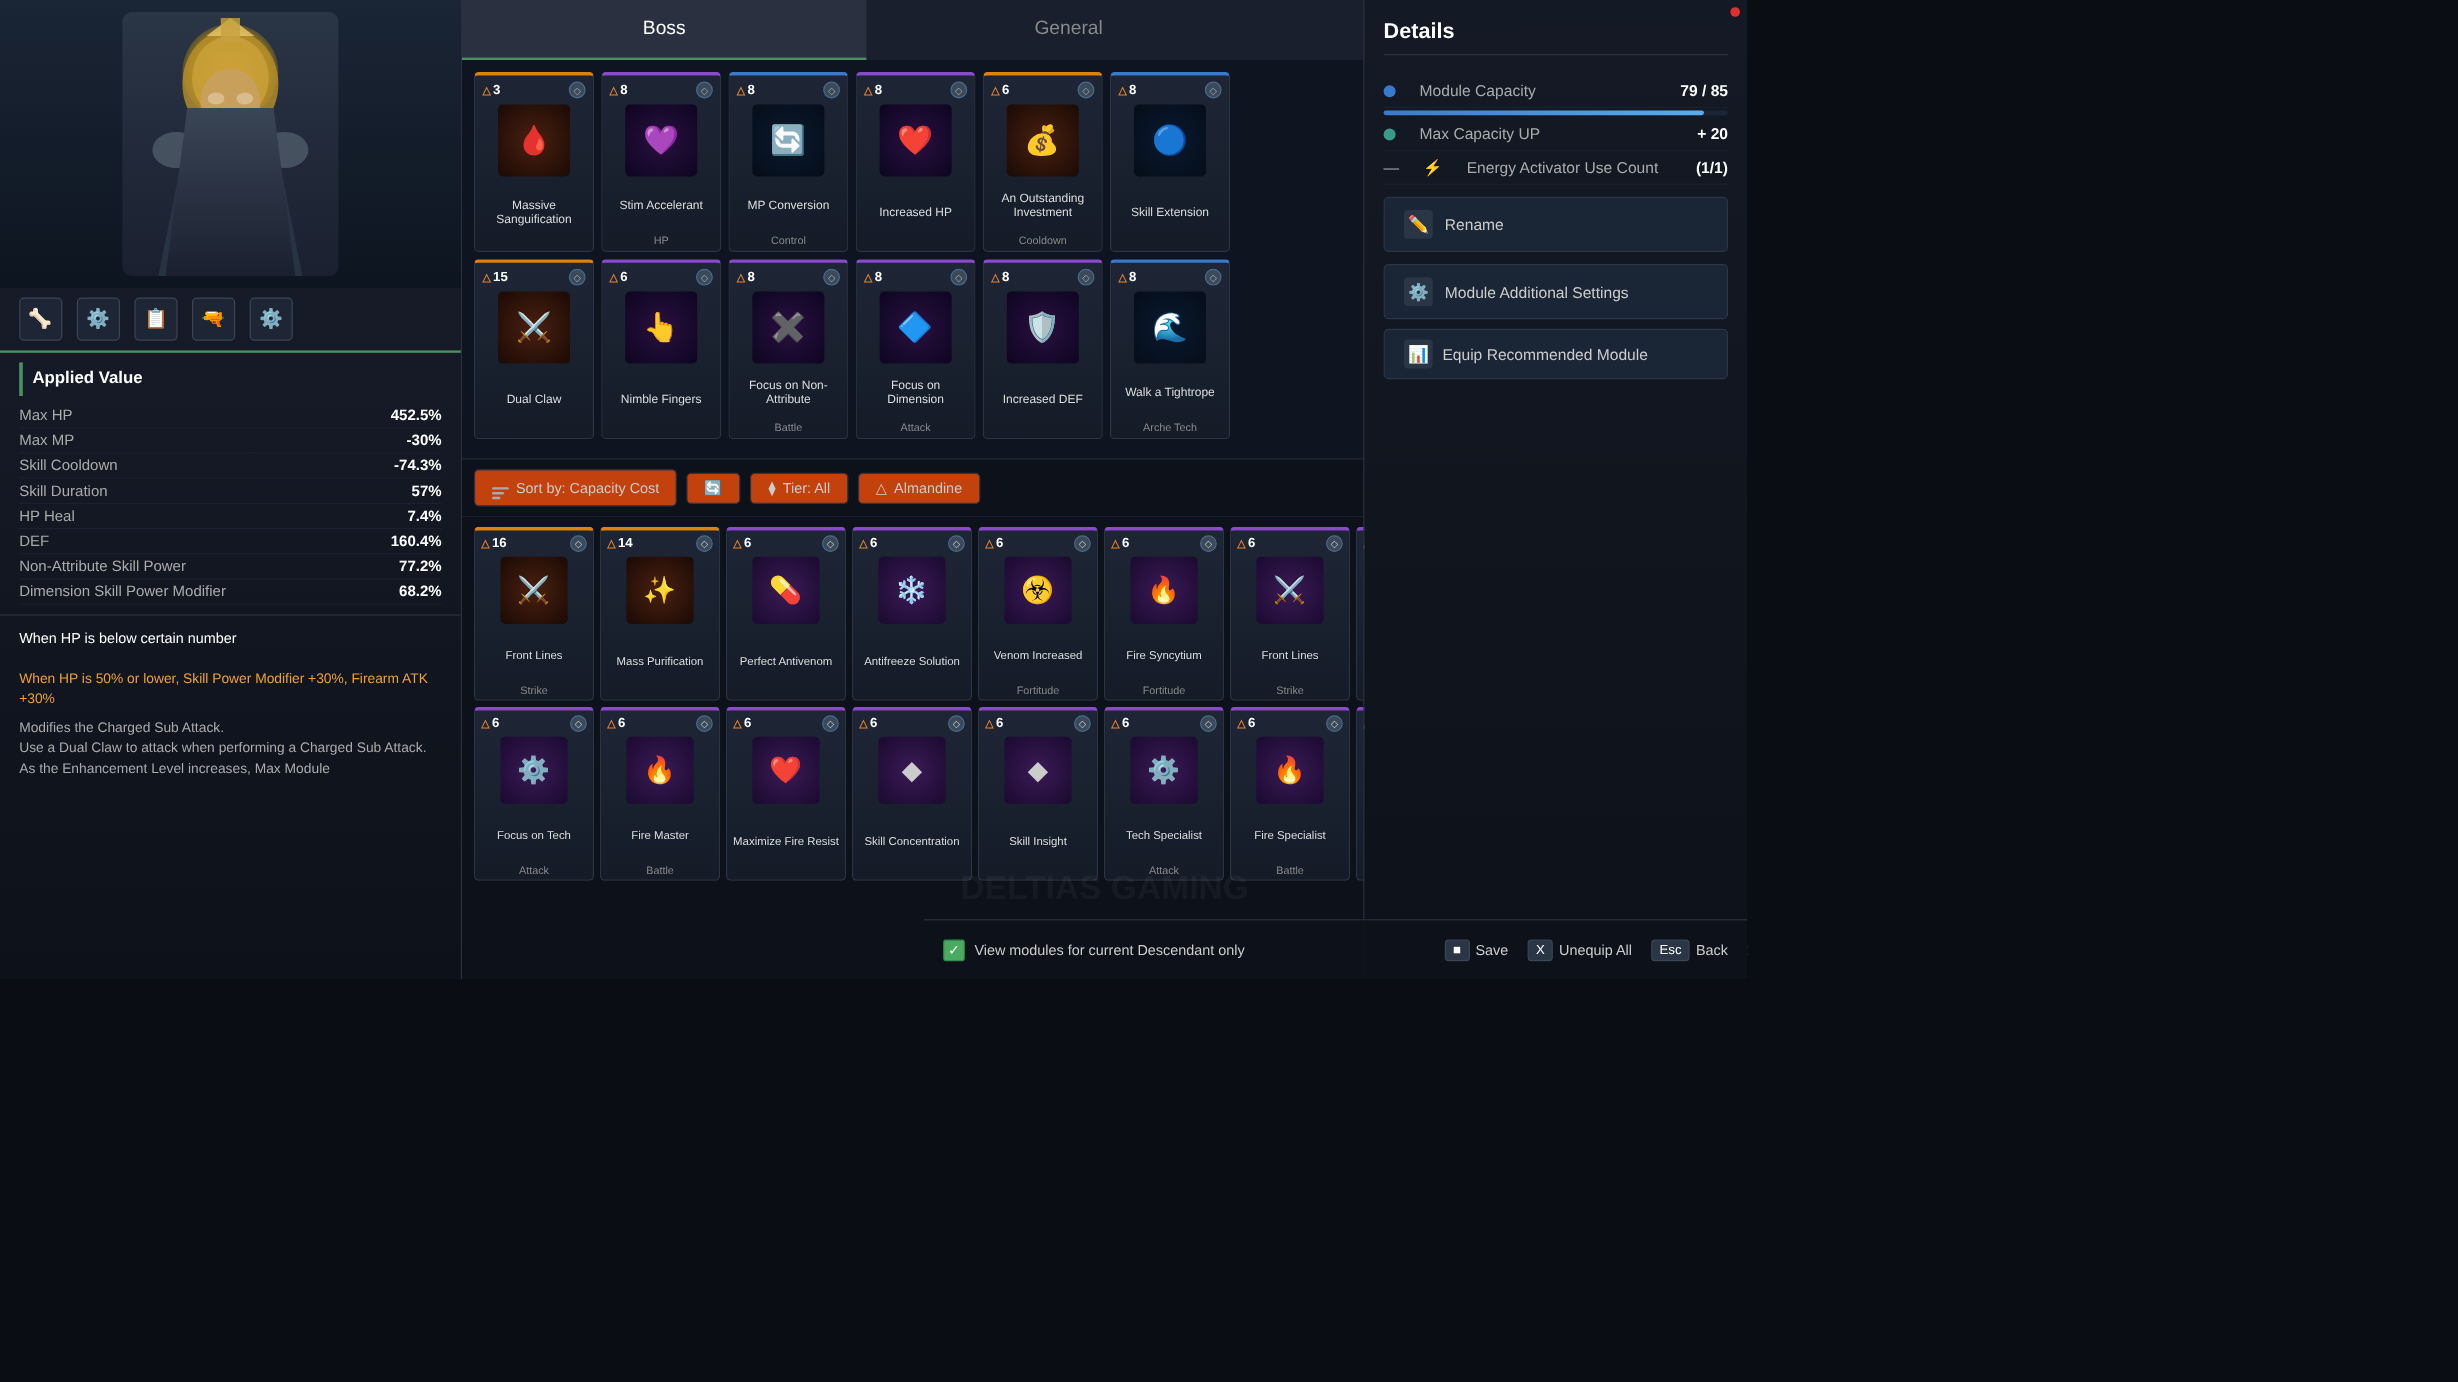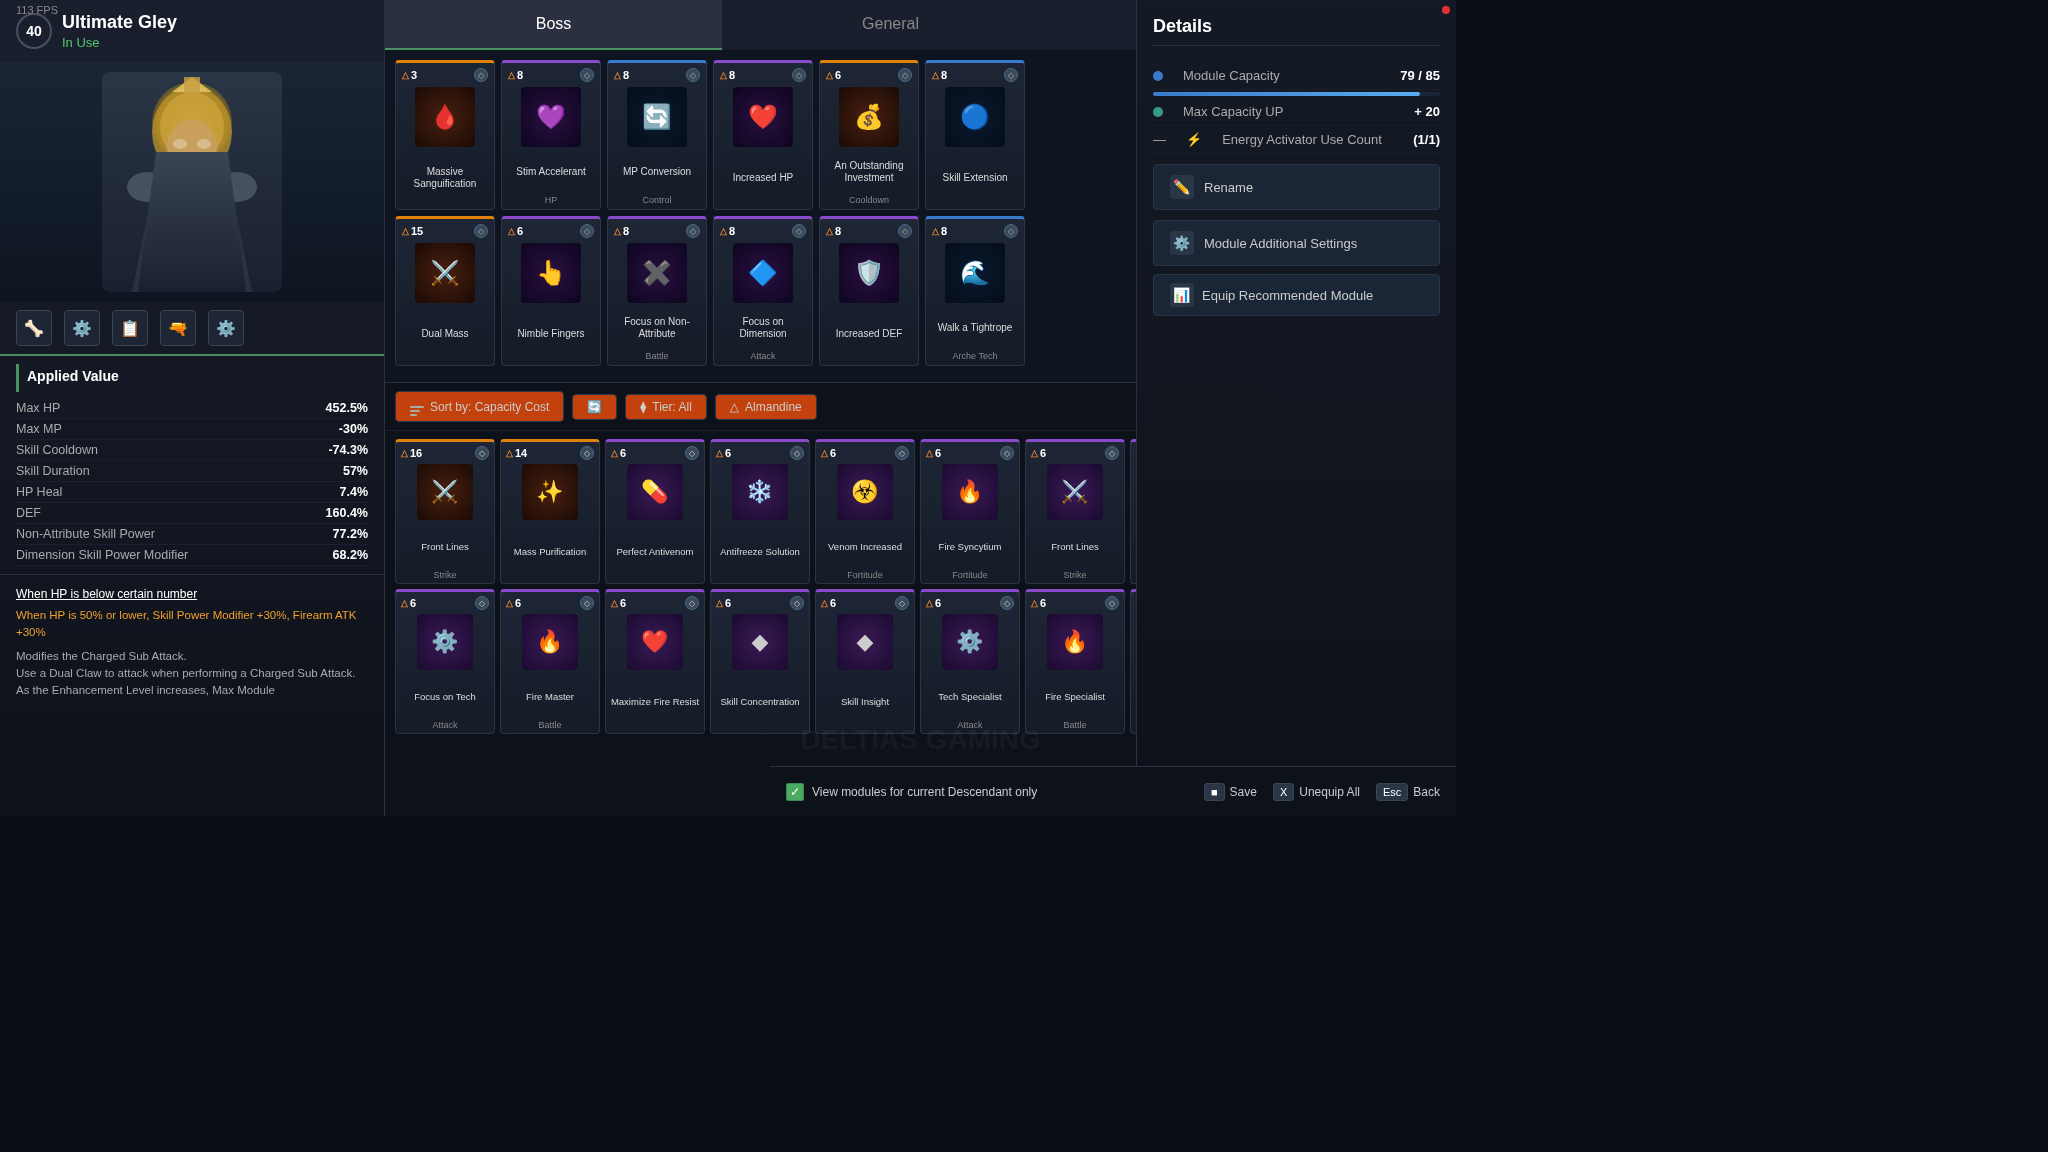--- a/index.html
+++ b/index.html
@@ -651,27 +651,20 @@
       border-radius: 1px;
     }
 
   </style>
 </head>
 <body>
 
 <div class="left-panel">
   <div class="fps-counter">113 FPS</div>
 
-  <div class="character-header">
-    <div class="level-badge">40</div>
-    <div>
-      <div class="character-name">Ultimate Gley</div>
-      <div class="in-use-label">In Use</div>
-    </div>
-  </div>
 
   <div class="character-portrait">
     <div class="portrait-placeholder">
 
       <svg width="180" height="220" viewBox="0 0 180 220" style="position:absolute;top:0;left:0;">
 
         <ellipse cx="90" cy="60" rx="40" ry="45" fill="#b8902a" opacity="0.8"></ellipse>
         <ellipse cx="90" cy="55" rx="32" ry="35" fill="#d4a840" opacity="0.6"></ellipse>
 
         <ellipse cx="90" cy="75" rx="25" ry="28" fill="#c8a060" opacity="0.9"></ellipse>
@@ -733,21 +726,21 @@
           <span class="stat-value">77.2%</span>
         </div>
         <div class="stat-row">
           <span class="stat-name">Dimension Skill Power Modifier</span>
           <span class="stat-value">68.2%</span>
         </div>
       </div>
   </div>
 
   <div class="skill-description">
-    <div style="color:#fff;font-size:12px;margin-bottom:4px;text-decoration:underline;">When HP is below certain number</div>
+    <div style="color:#fff;font-size:12px;margin-bottom:17px;">When HP is below certain number</div>
     <div style="color:#f0a030;font-size:11.5px;margin-bottom:6px;">When HP is 50% or lower, Skill Power Modifier +30%, Firearm ATK +30%</div>
     <div>Modifies the Charged Sub Attack.</div>
     <div>Use a Dual Claw to attack when performing a Charged Sub Attack.</div>
     <div>As the Enhancement Level increases, Max Module</div>
   </div>
 </div>
 
 <div class="main-area">
 
   <div class="top-tabs">
@@ -849,21 +842,21 @@
         <div class="module-row">
           <div class="module-card orange-border">
         <div class="module-card-header">
           <div class="module-level">
             <span class="level-arrow">△</span>
             <span>15</span>
           </div>
           <div class="socket-icon">◇</div>
         </div>
         <div class="module-icon orange">⚔️</div>
-        <div class="module-name">Dual Mass</div>
+        <div class="module-name">Dual Claw</div>
 
       </div>
           <div class="module-card purple-border">
         <div class="module-card-header">
           <div class="module-level">
             <span class="level-arrow">△</span>
             <span>6</span>
           </div>
           <div class="socket-icon">◇</div>
         </div>

